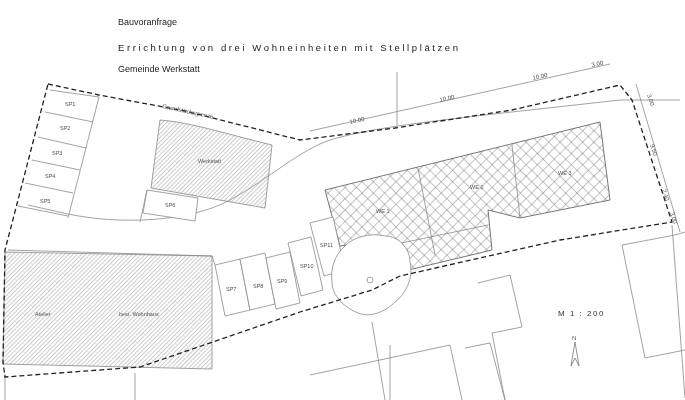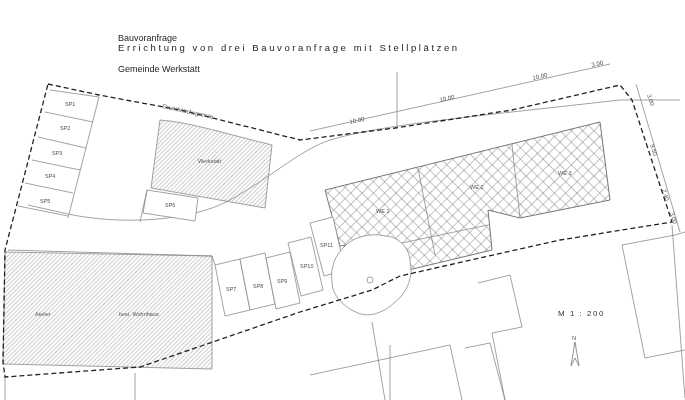--- a/index.html
+++ b/index.html
@@ -11,22 +11,22 @@
     .lbl { font-family: "Liberation Sans", "DejaVu Sans", sans-serif; fill: #555; font-size: 5.5px; }
     .dim { font-family: "Liberation Sans", "DejaVu Sans", sans-serif; fill: #555; font-size: 6px; }
     .scale { font-family: "Liberation Sans", "DejaVu Sans", sans-serif; fill: #333; font-size: 8px; letter-spacing: 1.5px; }
     .thin { fill: none; stroke: #8a8a8a; stroke-width: 0.8; }
     .bnd { fill: none; stroke: #222; stroke-width: 1.3; stroke-dasharray: 5 3; }
     .sp { fill: #fff; stroke: #8a8a8a; stroke-width: 0.8; }
   </style>
 </head>
 <body>
 
-<div class="hdr" style="top:33px;">Bauvoranfrage</div>
-<div class="hdr title" style="top:42px;">Errichtung von drei Bauvoranfrage mit Stellplätzen</div>
+<div class="hdr" style="top:17px;">Bauvoranfrage</div>
+<div class="hdr title" style="top:42px;">Errichtung von drei Wohneinheiten mit Stellplätzen</div>
 <div class="hdr" style="top:64px;">Gemeinde   Werkstatt</div>
 
 <svg id="plan" viewBox="0 0 685 400">
   <defs>
     <pattern id="hatch" width="3" height="3" patternUnits="userSpaceOnUse" patternTransform="rotate(45)">
       <line x1="0" y1="0" x2="0" y2="3" stroke="#9a9a9a" stroke-width="1"></line>
     </pattern>
     <pattern id="cross" width="8" height="8" patternUnits="userSpaceOnUse" patternTransform="rotate(45)">
       <line x1="0" y1="0" x2="0" y2="8" stroke="#555" stroke-width="0.7"></line>
       <line x1="0" y1="0" x2="8" y2="0" stroke="#555" stroke-width="0.7"></line>

